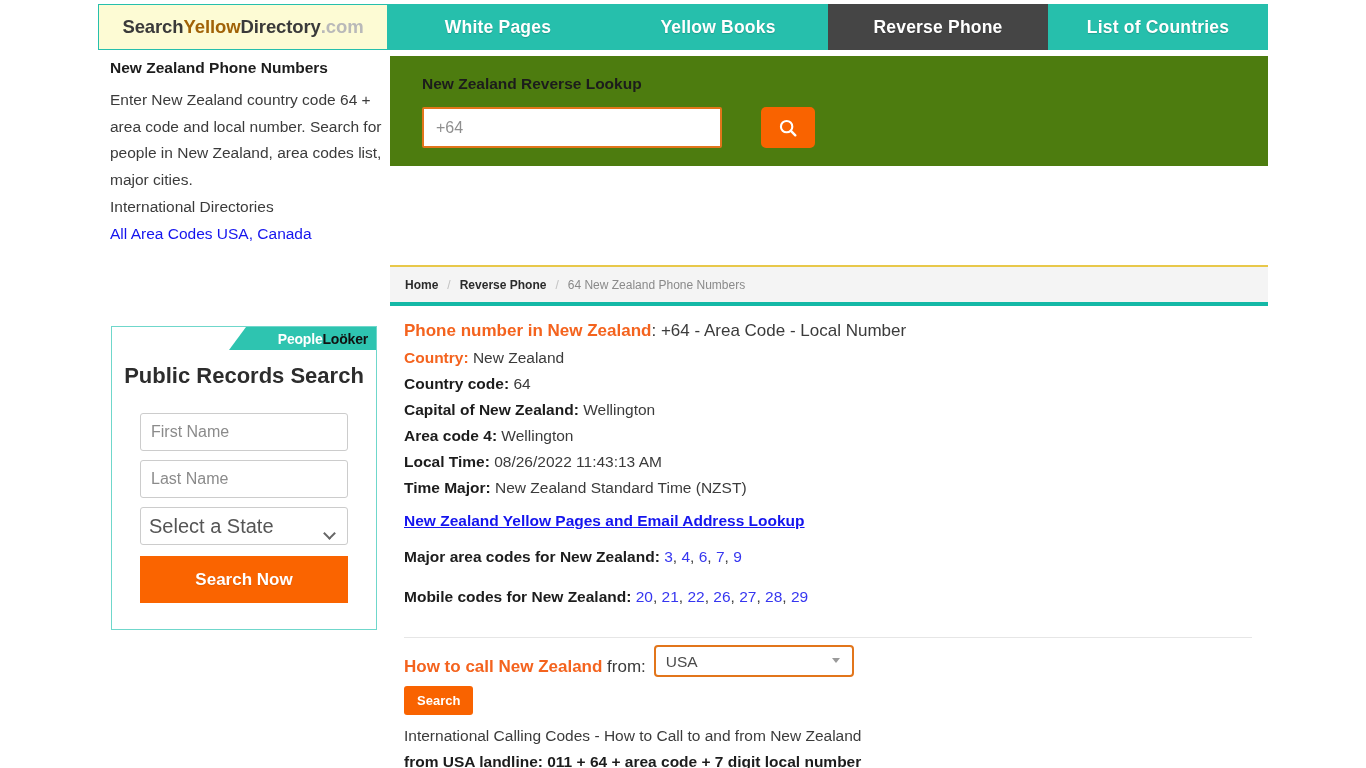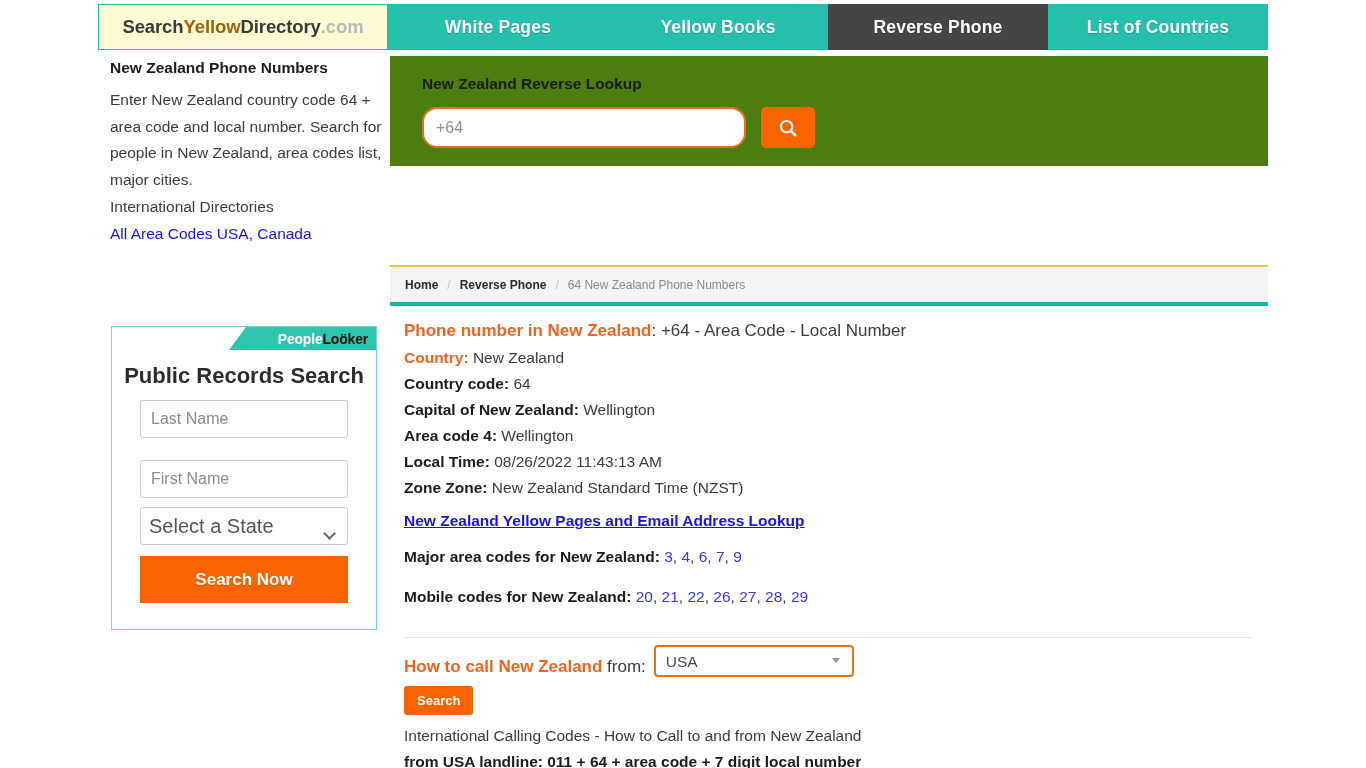--- a/index.html
+++ b/index.html
@@ -126,22 +126,22 @@
     position: absolute; left: 390px; top: 56px;
     width: 878px; height: 110px;
     background: #4d7c0f;
   }
   .sp-title {
     position: absolute; left: 32px; top: 19px;
     font-size: 15.5px; font-weight: bold; color: #1c1c1c;
   }
   .sp-input {
     position: absolute; left: 32px; top: 51px;
-    width: 324px; height: 41px;
-    border: 2px solid #e2751b; border-radius: 15px;
+    width: 300px; height: 41px;
+    border: 2px solid #e2751b; border-radius: 2px;
     background: #ffffff; padding: 0 12px;
     font-family: "Liberation Sans", sans-serif;
     font-size: 16px; color: #444; outline: none;
   }
   .sp-input::placeholder { color: #8f8f8f; }
   .sp-btn {
     position: absolute; left: 371px; top: 51px;
     width: 54px; height: 41px; border: 0; border-radius: 5px;
     background: #f96300; cursor: pointer;
     display: flex; align-items: center; justify-content: center;
@@ -242,22 +242,22 @@
     <p class="lc-sub">International Directories</p>
     <a class="lc-link">All Area Codes USA, Canada</a>
   </div>
 
   <div class="pl-card">
     <div class="pl-badge">
       <span class="pl-people">People</span>
         <span class="pl-looker">Loöker</span>
     </div>
     <div class="pl-heading">Public Records Search</div>
+    <input class="pl-field pl-f1" type="text" placeholder="First Name" style="">
     <input class="pl-field pl-f2" type="text" placeholder="Last Name" style="">
-    <input class="pl-field pl-f1" type="text" placeholder="First Name" style="">
     <div class="pl-select-wrap">
       <select class="pl-select">
         <option>Select a State</option>
       </select>
       <span class="pl-caret"></span>
     </div>
     <button class="pl-btn">Search Now</button>
   </div>
 
   <div class="searchpanel">
@@ -299,21 +299,21 @@
     </div>
     <div class="m-line">
       <span class="m-lbl">Area code 4:</span>
       <span>Wellington</span>
     </div>
     <div class="m-line">
       <span class="m-lbl">Local Time:</span>
       <span>08/26/2022 11:43:13 AM</span>
     </div>
     <div class="m-line">
-      <span class="m-lbl">Zone Zone:</span>
+      <span class="m-lbl">Time Major:</span>
       <span>New Zealand Standard Time (NZST)</span>
     </div>
 
     <a class="m-link-big">New Zealand Yellow Pages and Email Address Lookup</a>
 
     <div class="m-line m-codes">
       <span class="m-lbl">Major area codes for New Zealand:</span>
       <span><a class="m-code-link">3</a>, <a class="m-code-link">4</a>, <a class="m-code-link">6</a>, <a class="m-code-link">7</a>, <a class="m-code-link">9</a></span>
     </div>
 

